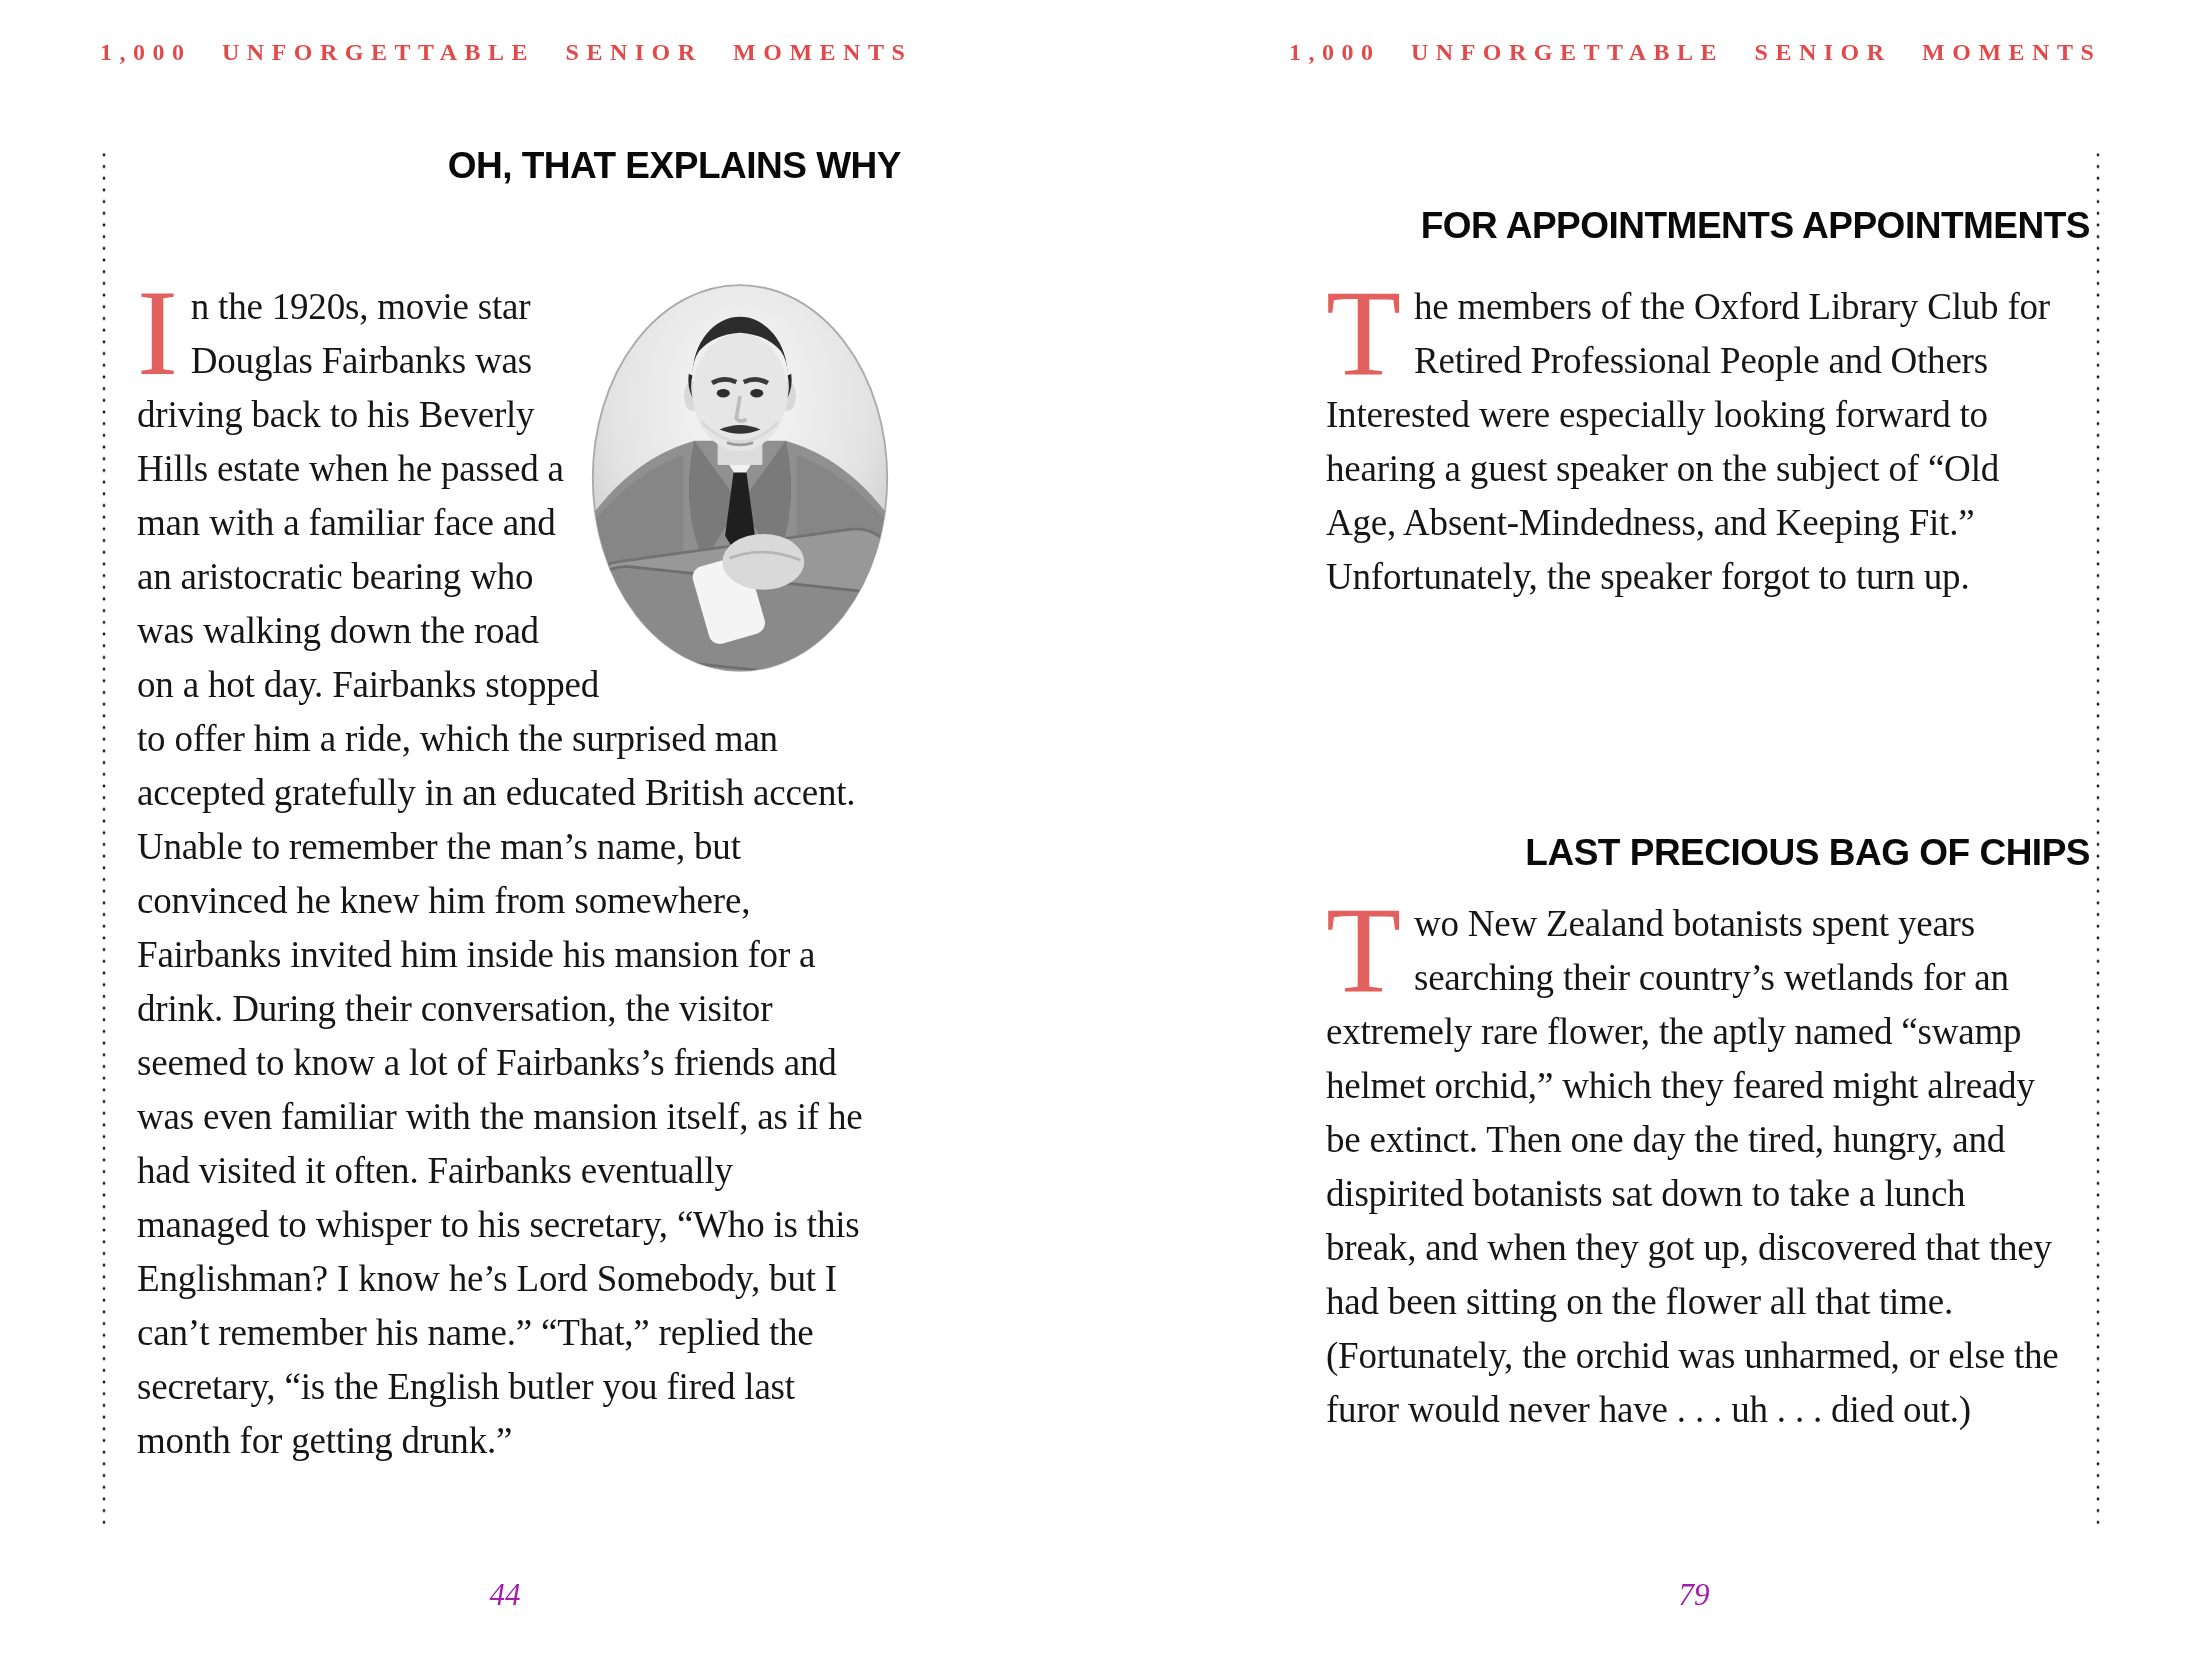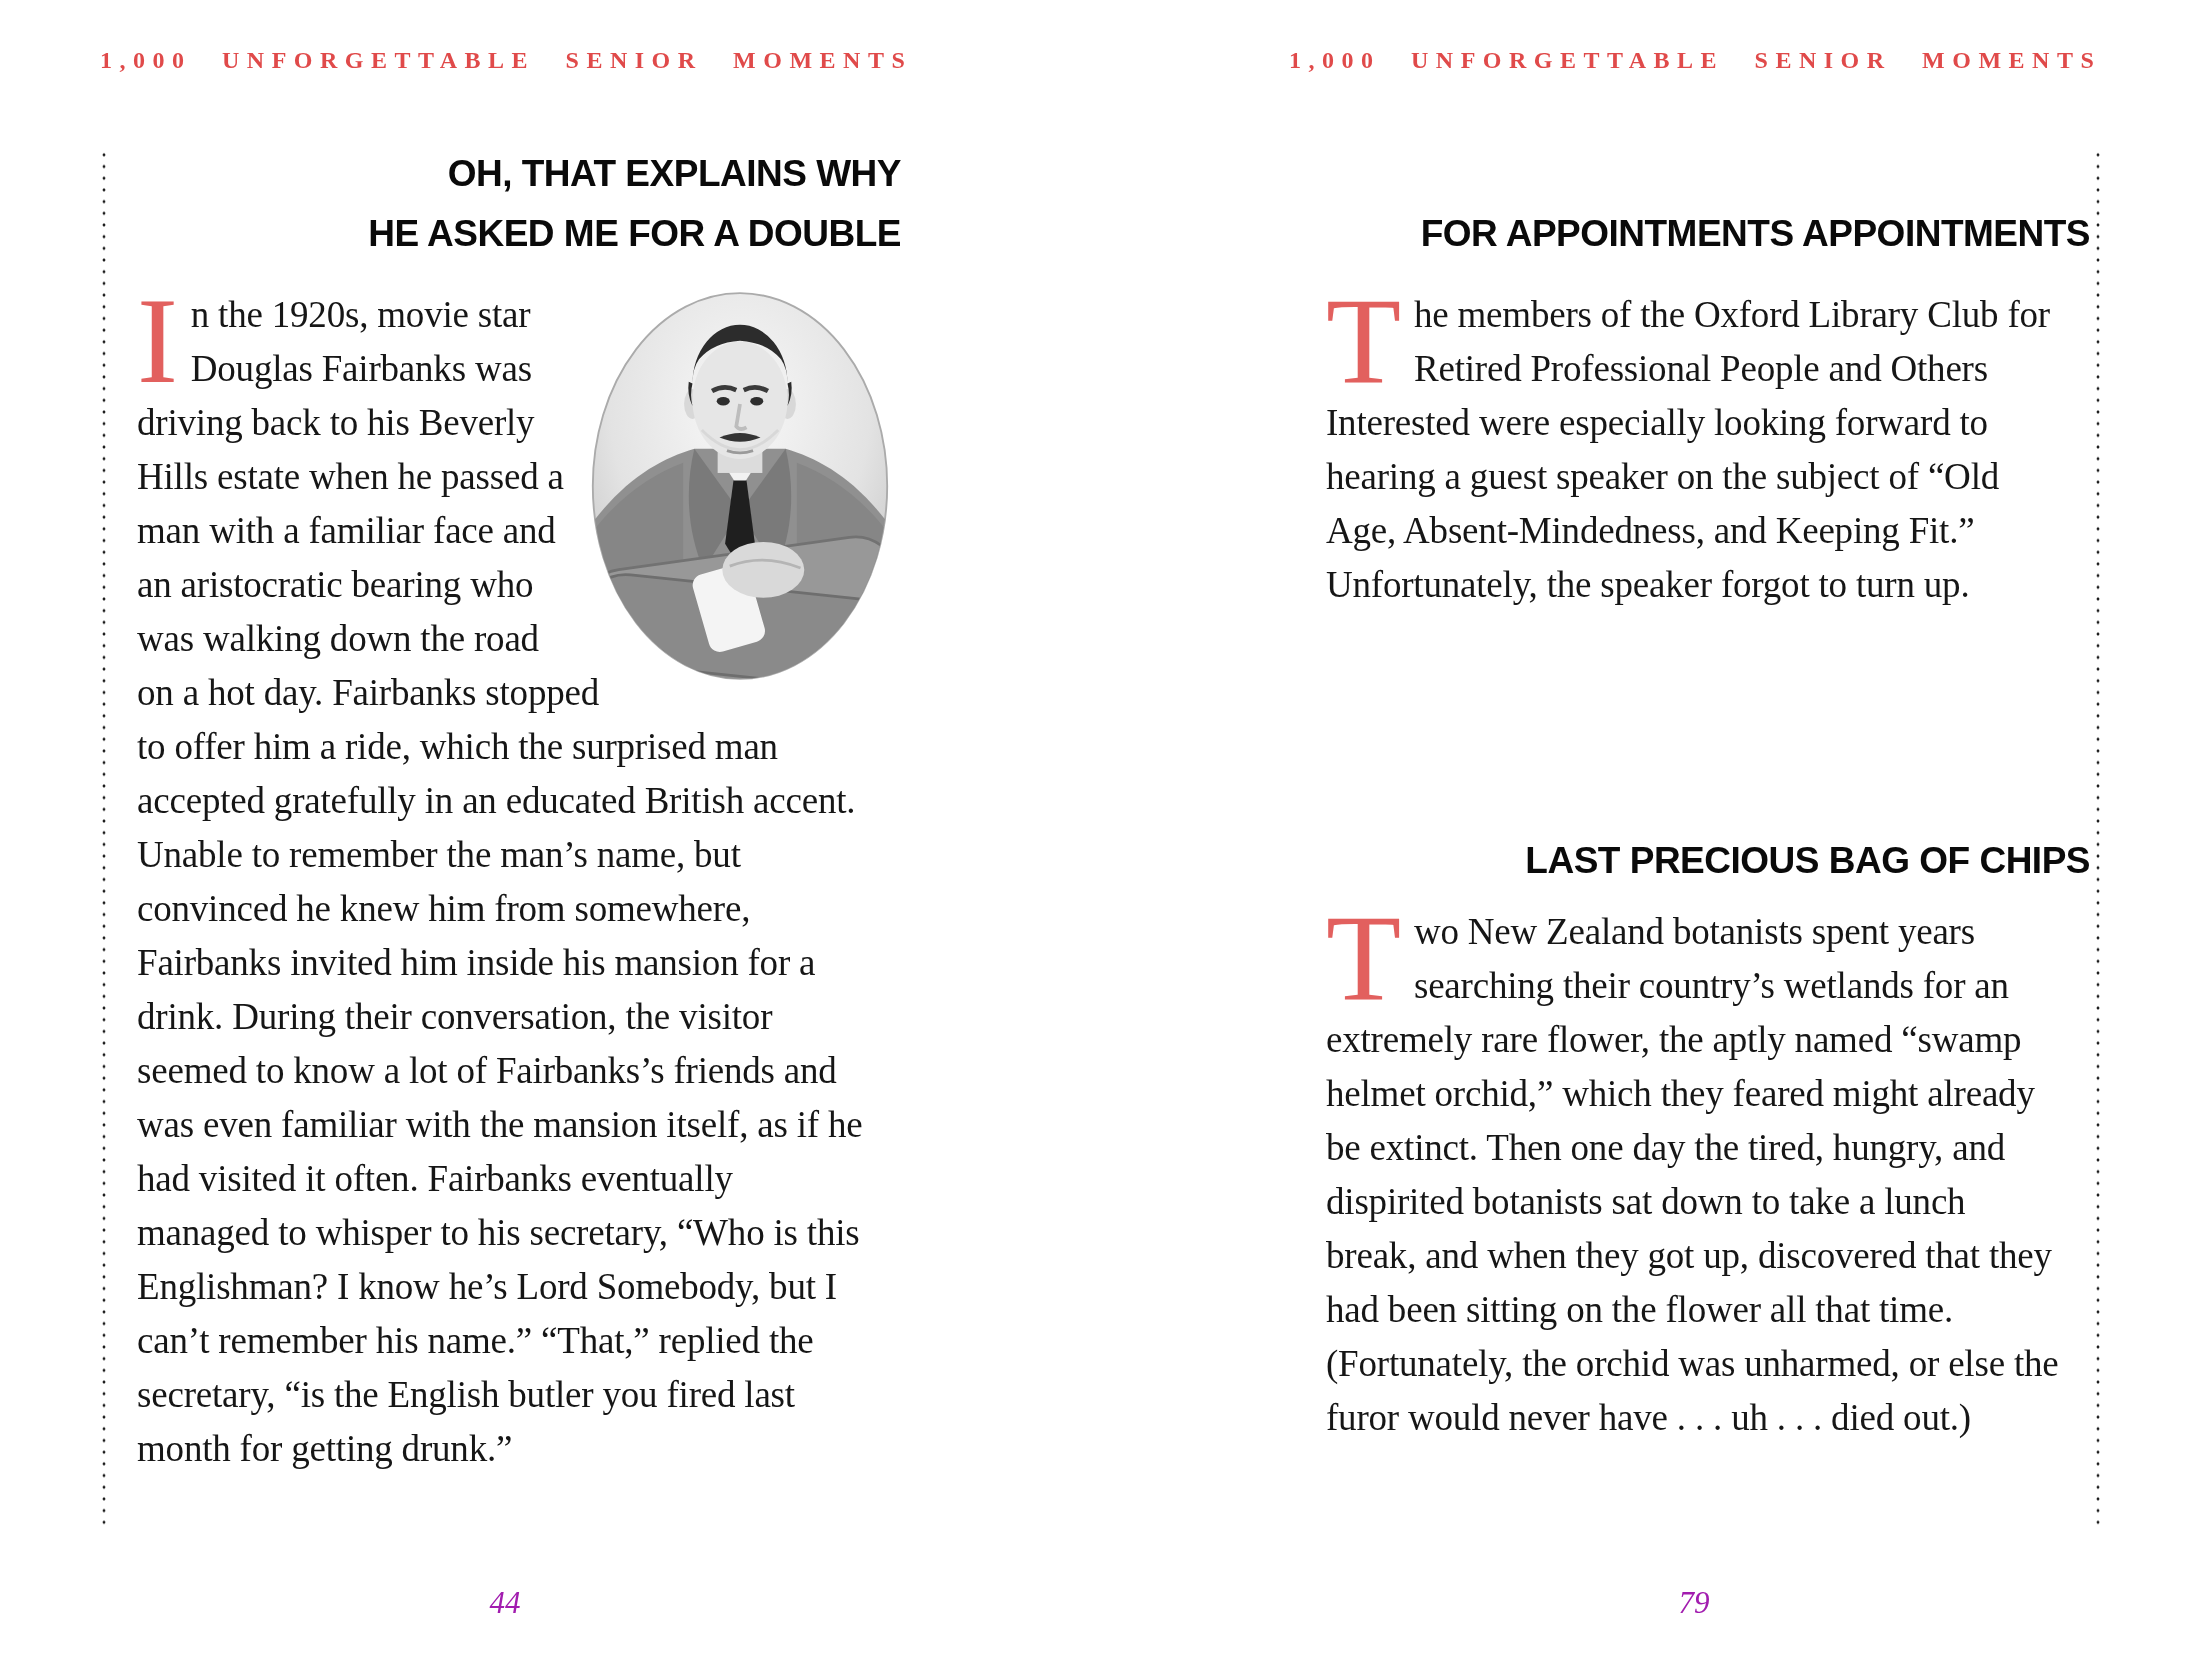--- a/index.html
+++ b/index.html
@@ -9,21 +9,21 @@
   }
   
   .dotted-rule{
     position:absolute;top:149px;height:1378px;width:5.6px;
     background-image:radial-gradient(circle 1.6px,#1b1b1b 97%,rgba(0,0,0,0) 100%);
     background-size:5.6px 11.7px;background-repeat:repeat-y;background-position:center top;
   }
   #rule-left{left:101px;}
   #rule-right{left:2095px;}
 
-  .page{position:absolute;top:8px;height:1576px;}
+  .page{position:absolute;top:0;height:1576px;}
   #page-left{left:137px;width:736px;}
   #page-right{left:1326px;width:736px;}
 
   .running-head{
     position:absolute;top:39px;left:-37px;right:-37px;text-align:center;
     font-family:"Liberation Serif",serif;font-weight:bold;font-size:24px;
     letter-spacing:7.5px;word-spacing:17px;color:#e04a4a;white-space:nowrap;
   }
   .headline{
     position:absolute;left:-28px;right:-28px;text-align:right;
@@ -63,21 +63,20 @@
 <body>
 
 <div class="dotted-rule" id="rule-left"></div>
 <div class="dotted-rule" id="rule-right"></div>
 
 <div class="page" id="page-left">
   <div class="running-head">1,000 UNFORGETTABLE SENIOR MOMENTS</div>
 
   <div class="headline" id="left-headline">
     <span>OH, THAT EXPLAINS WHY</span><br>
-    <span>HE ASKED ME FOR A DOUBLE</span>
   </div>
 
   <div class="bodytext" id="left-body">
     <div class="photo" aria-label="black-and-white oval portrait of a mustached man in a tweed suit with arms crossed">
       <svg viewBox="0 0 322 420" xmlns="http://www.w3.org/2000/svg">
         <defs>
           <radialGradient id="bgGrad" cx="50%" cy="30%" r="80%">
             <stop offset="0%" stop-color="#f8f8f8"></stop>
             <stop offset="55%" stop-color="#e3e3e3"></stop>
             <stop offset="100%" stop-color="#b9b9b9"></stop>

